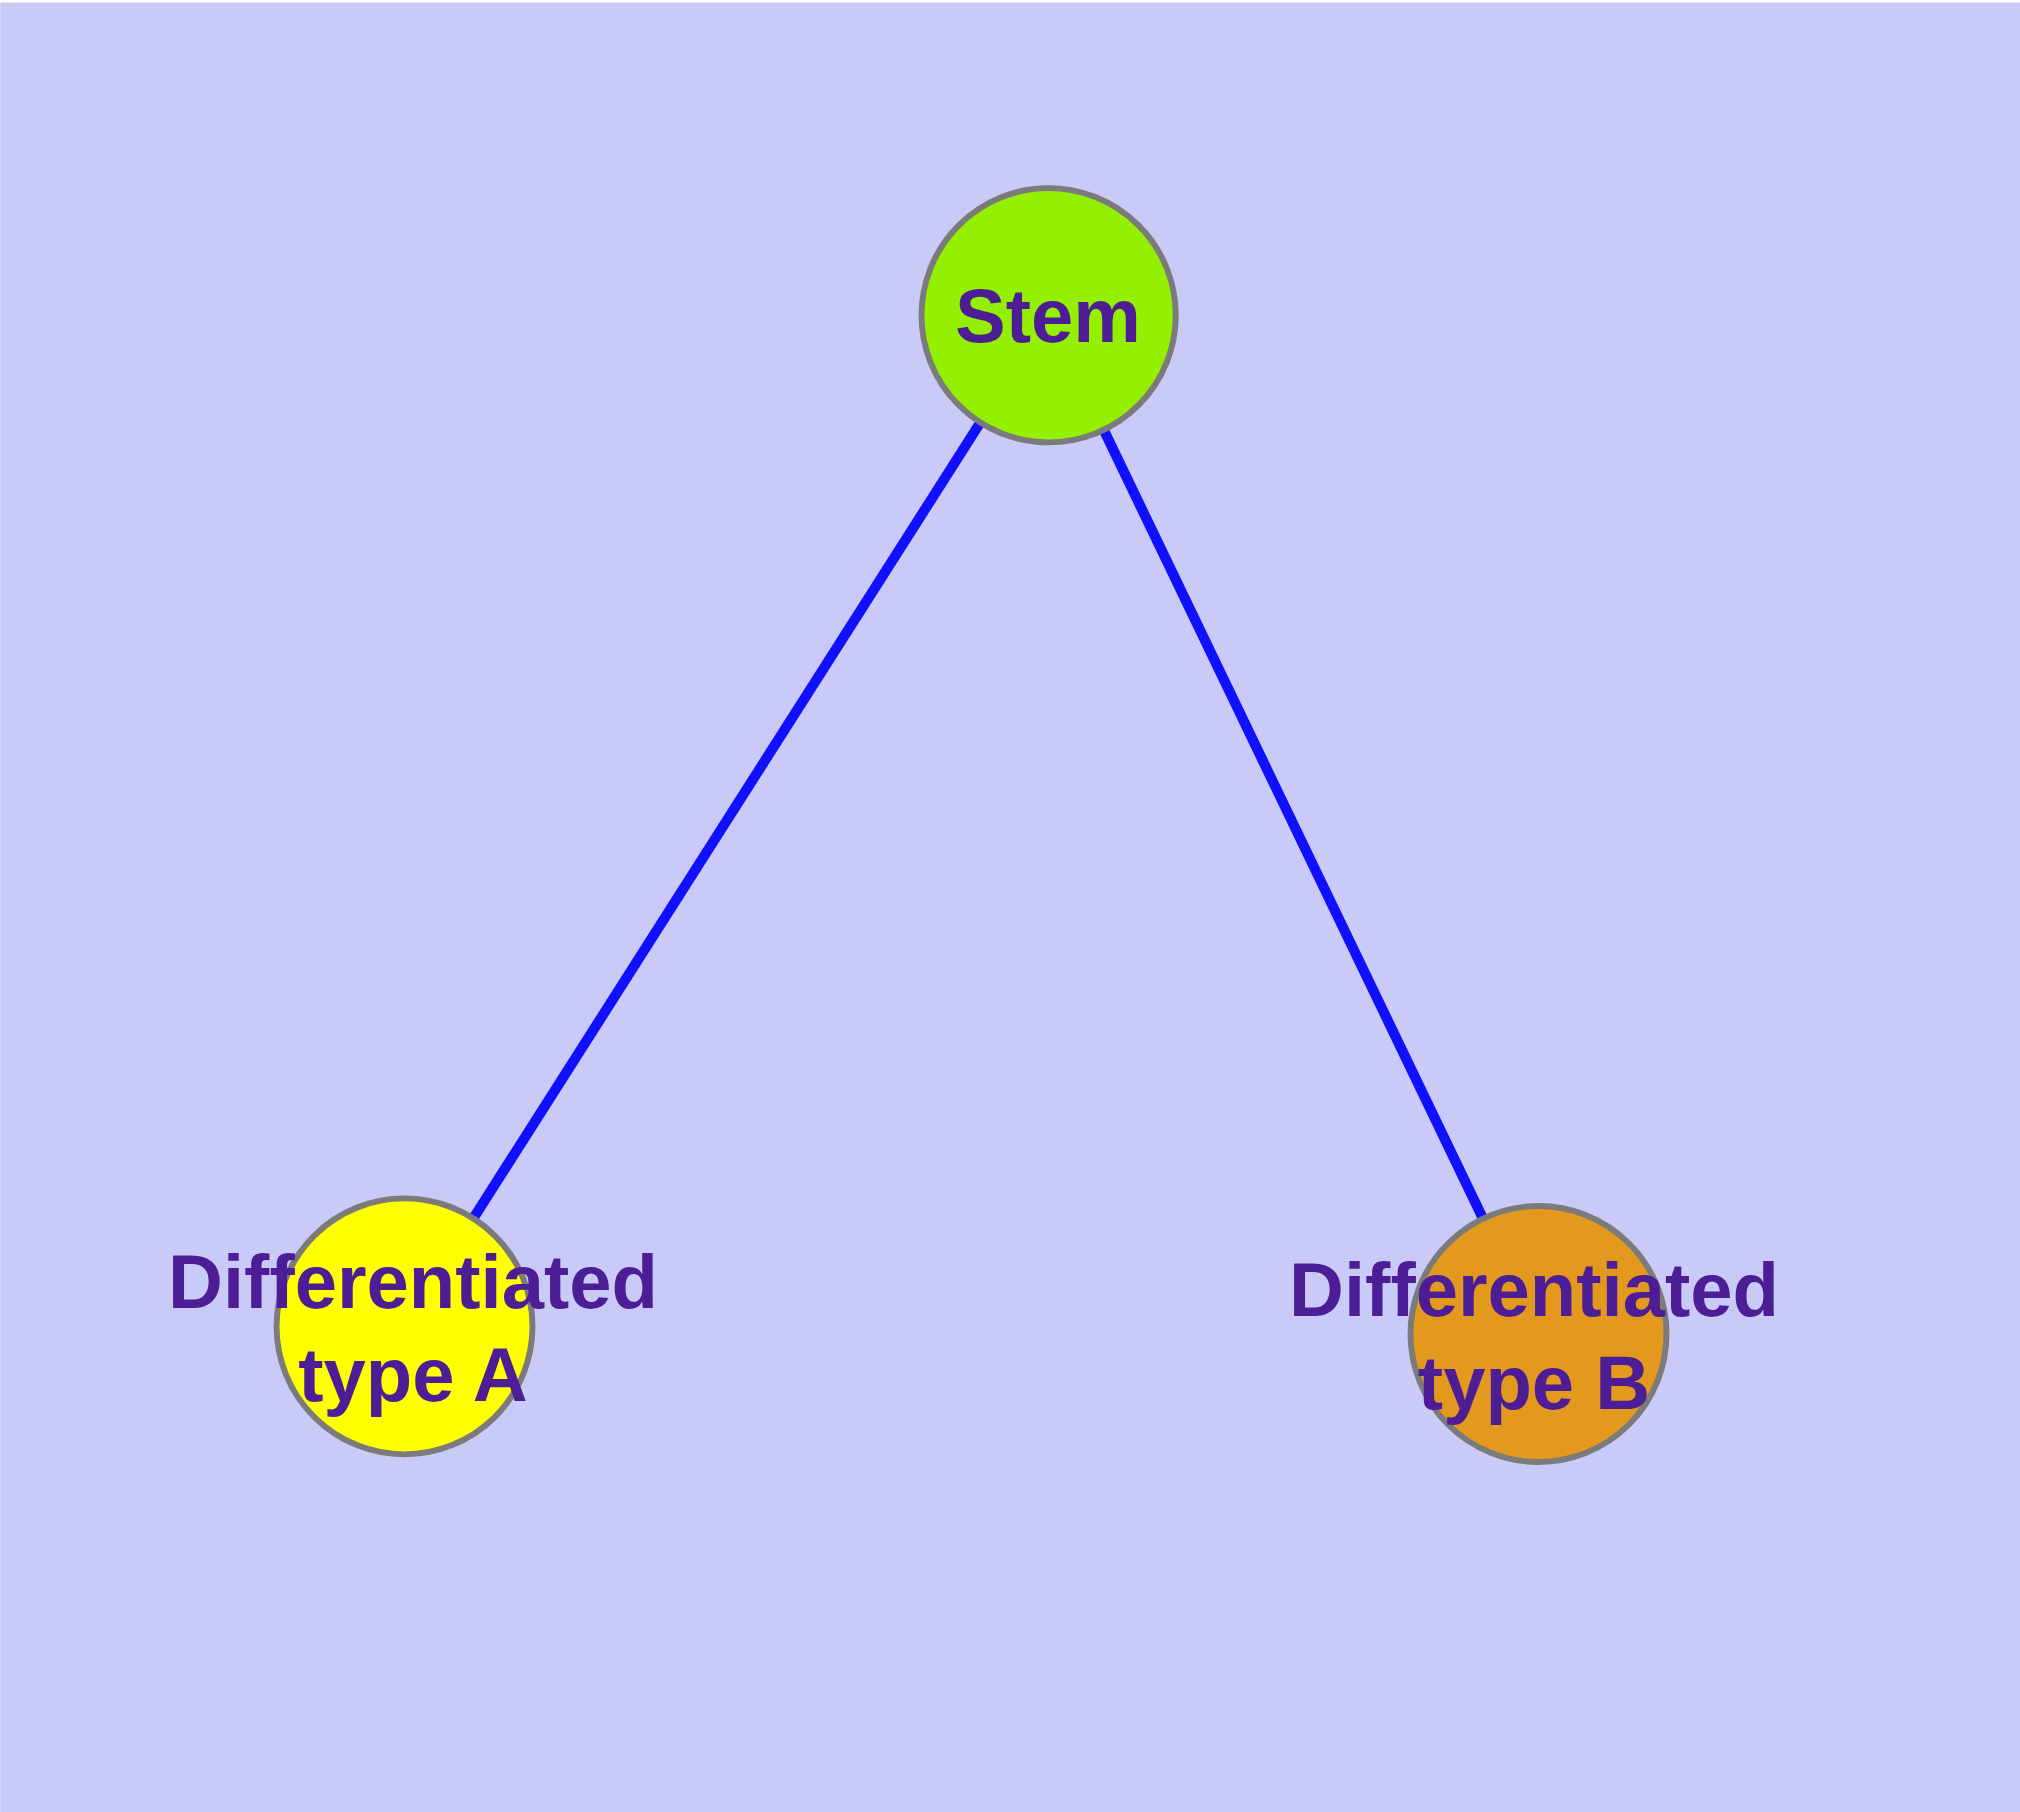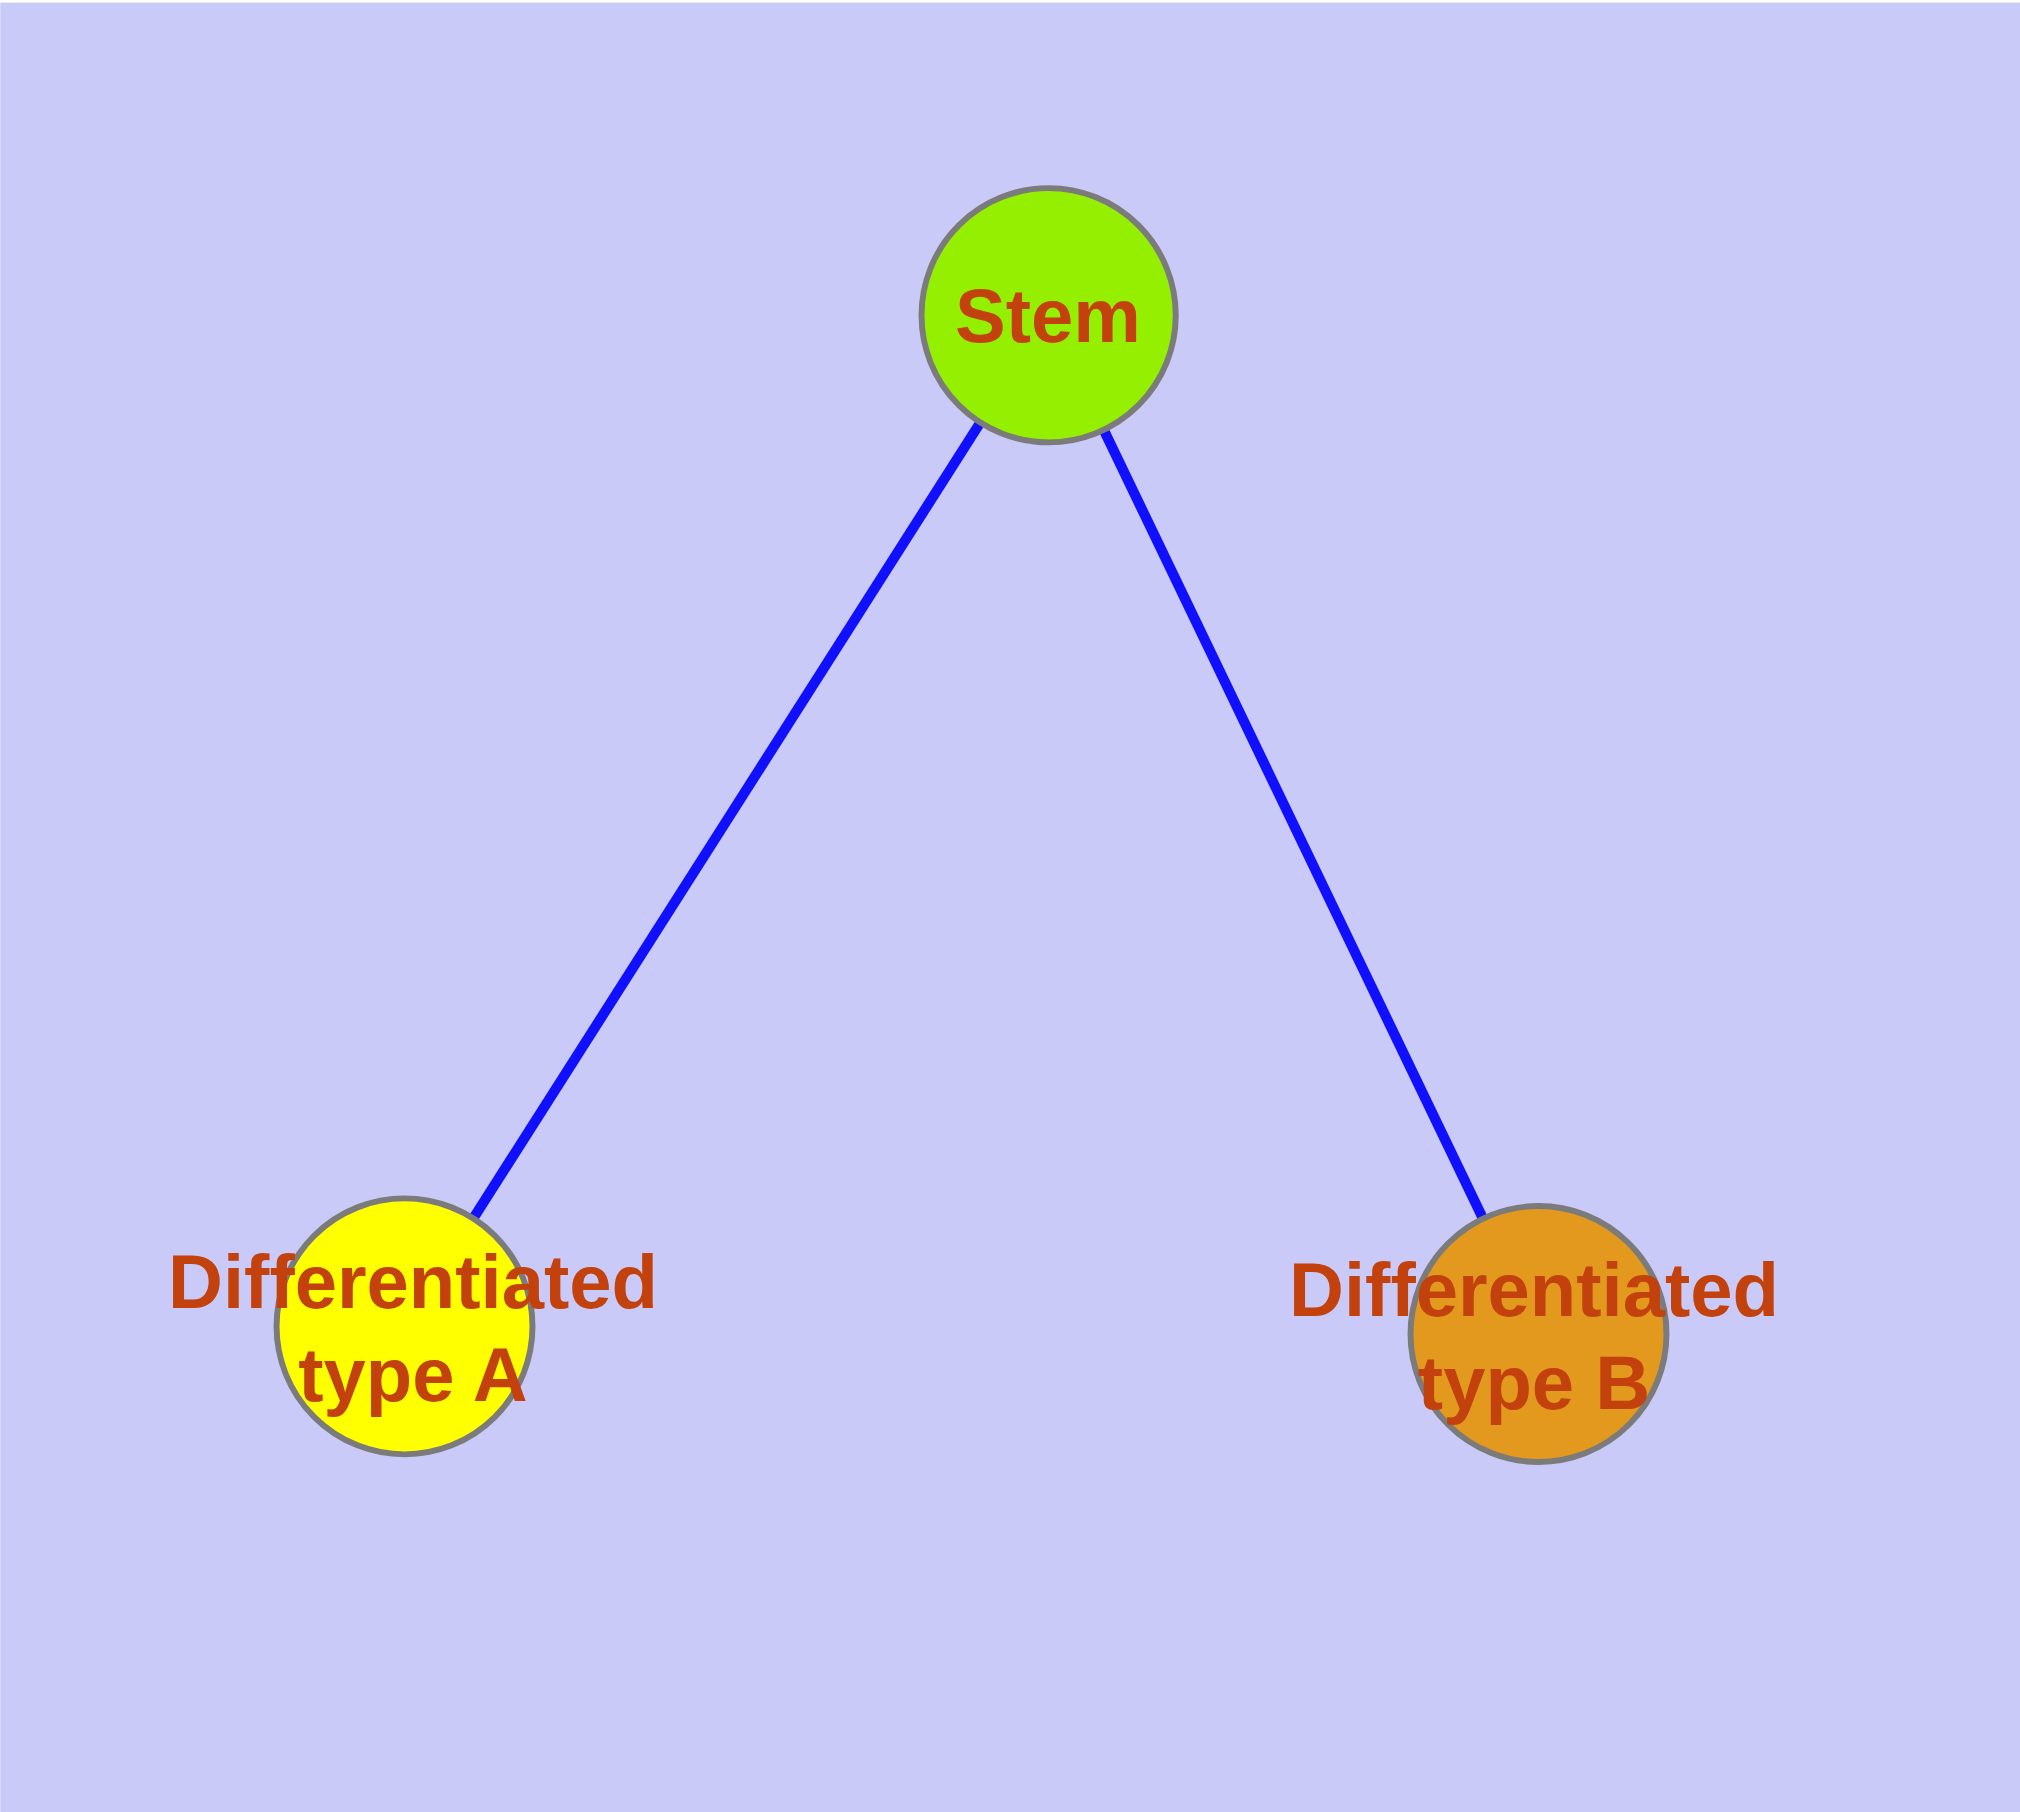--- a/index.html
+++ b/index.html
@@ -26,21 +26,21 @@
   .edge-line {
     stroke-width: 12px;
     stroke-linecap: butt;
   }
   .node-label {
     position: absolute;
     transform: translate(-50%, -50%);
     font-weight: bold;
     font-size: 76px;
     line-height: 93px;
-    color: #c2410c;
+    color: #4c1d95;
     text-align: center;
     white-space: pre-line;
     pointer-events: none;
   }
   .label-stem   { left: 1048px; top: 315px;  }
   .label-type-a { left: 413px;  top: 1328px; }
   .label-type-b { left: 1534px; top: 1336px; }
 </style>
 </head>
 <body>

